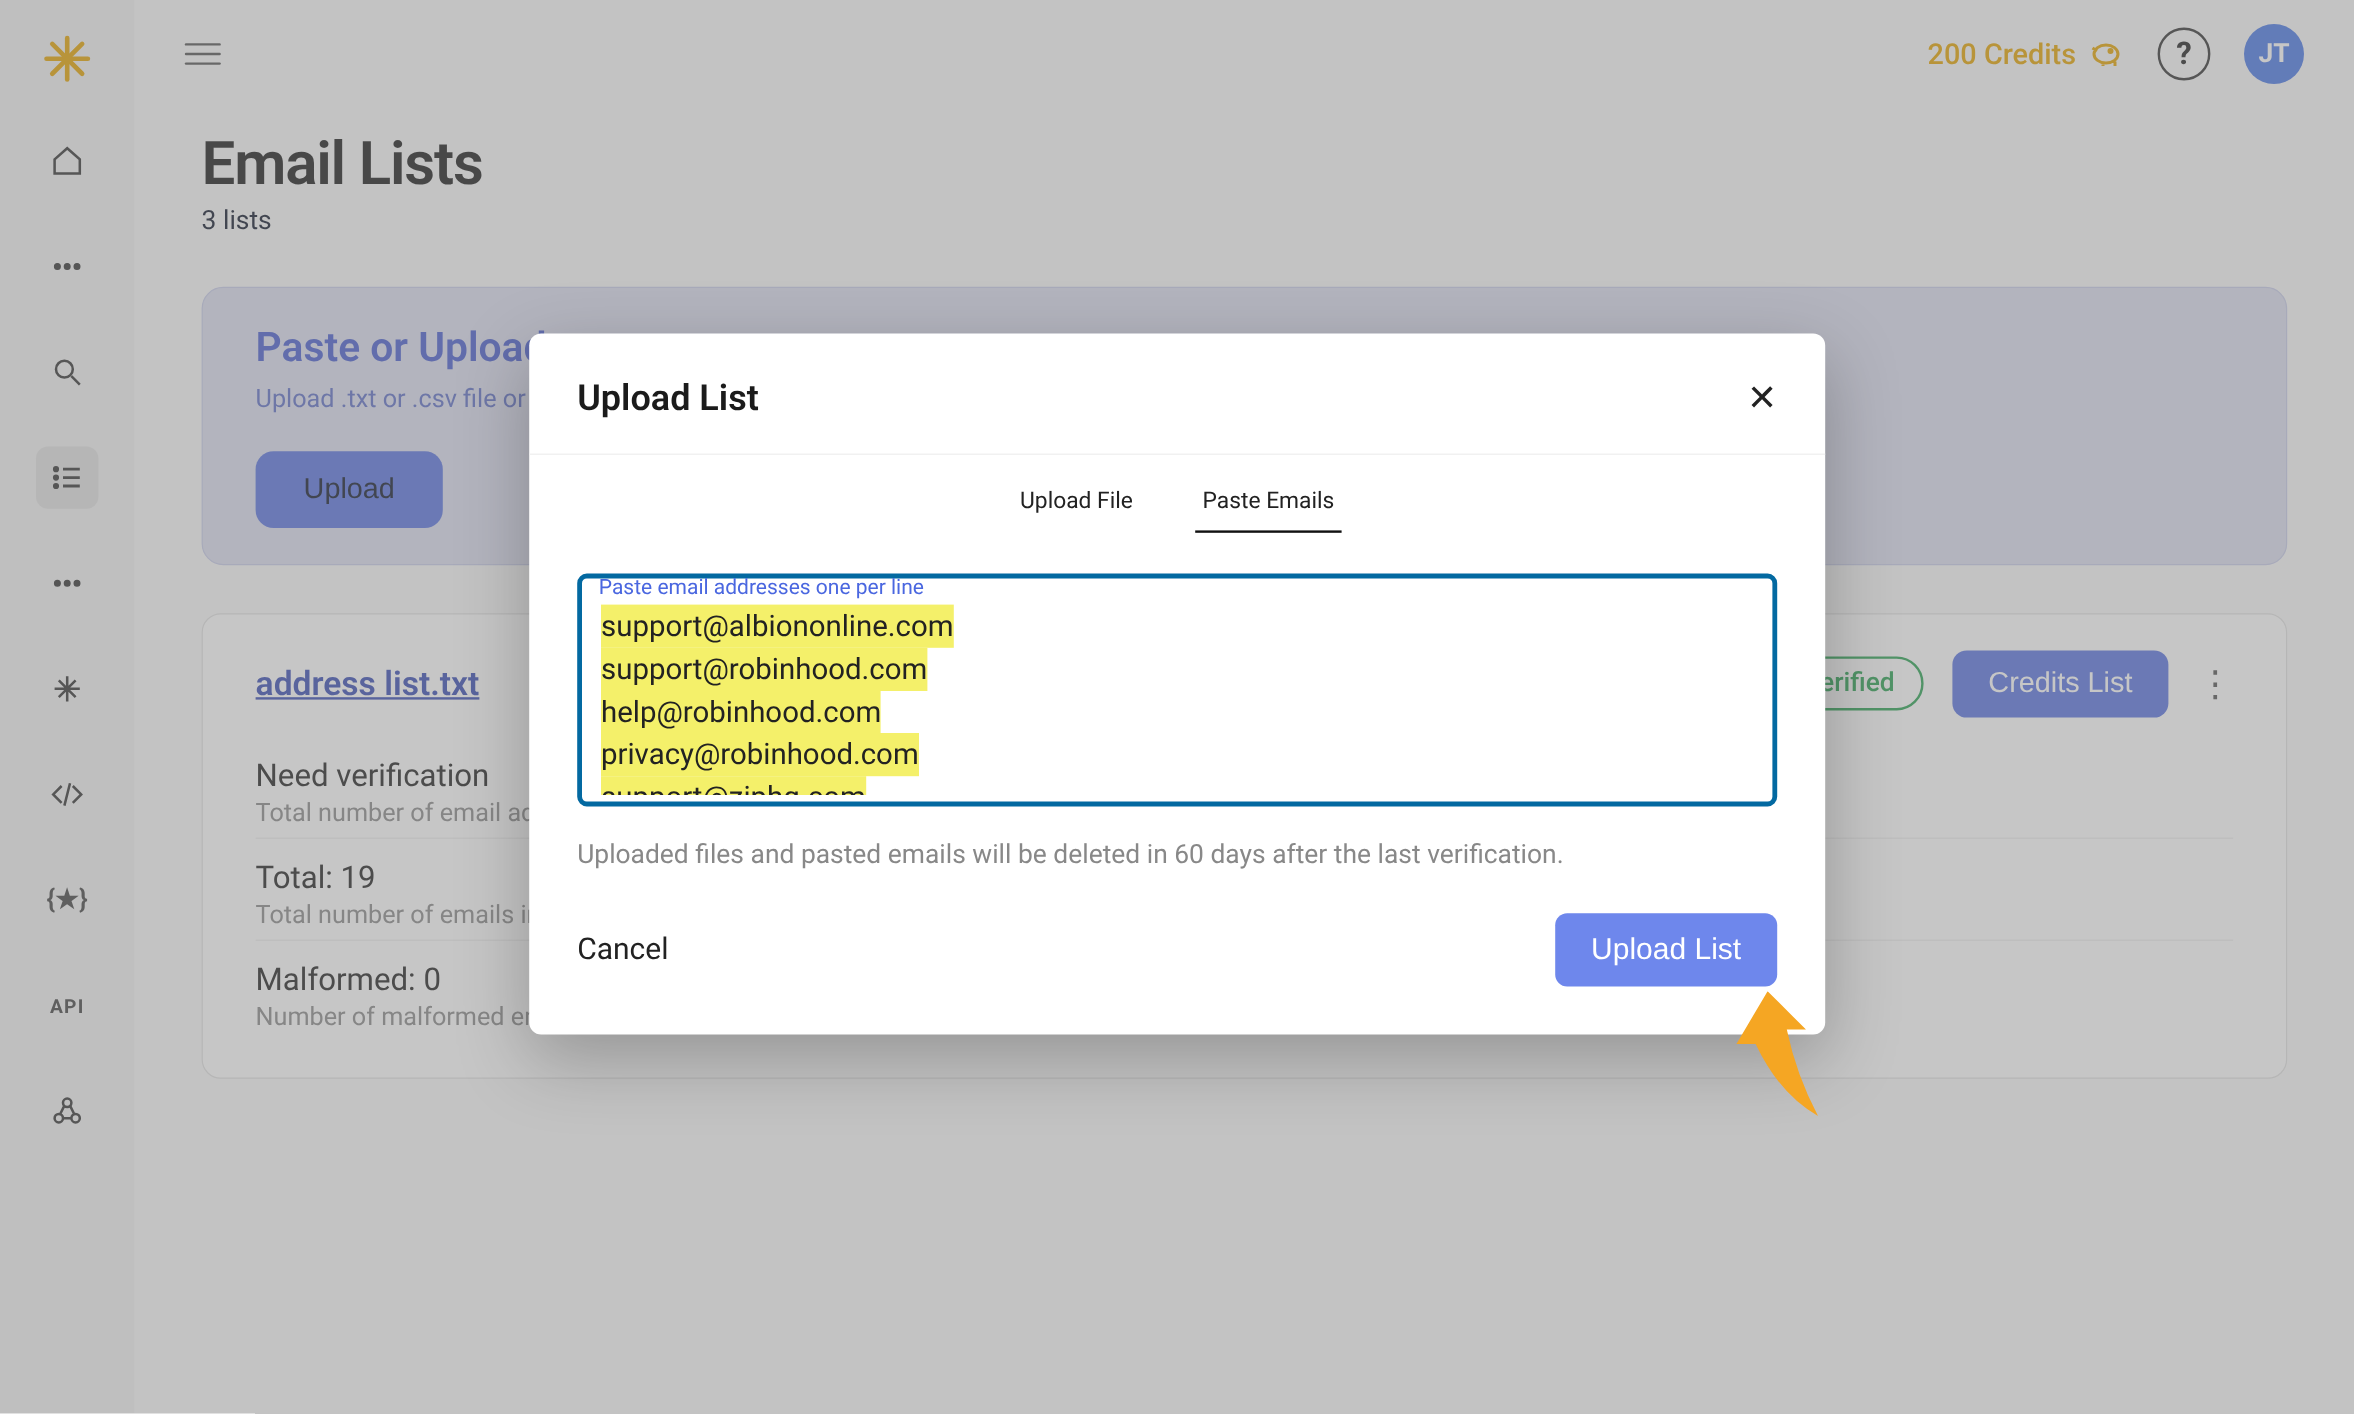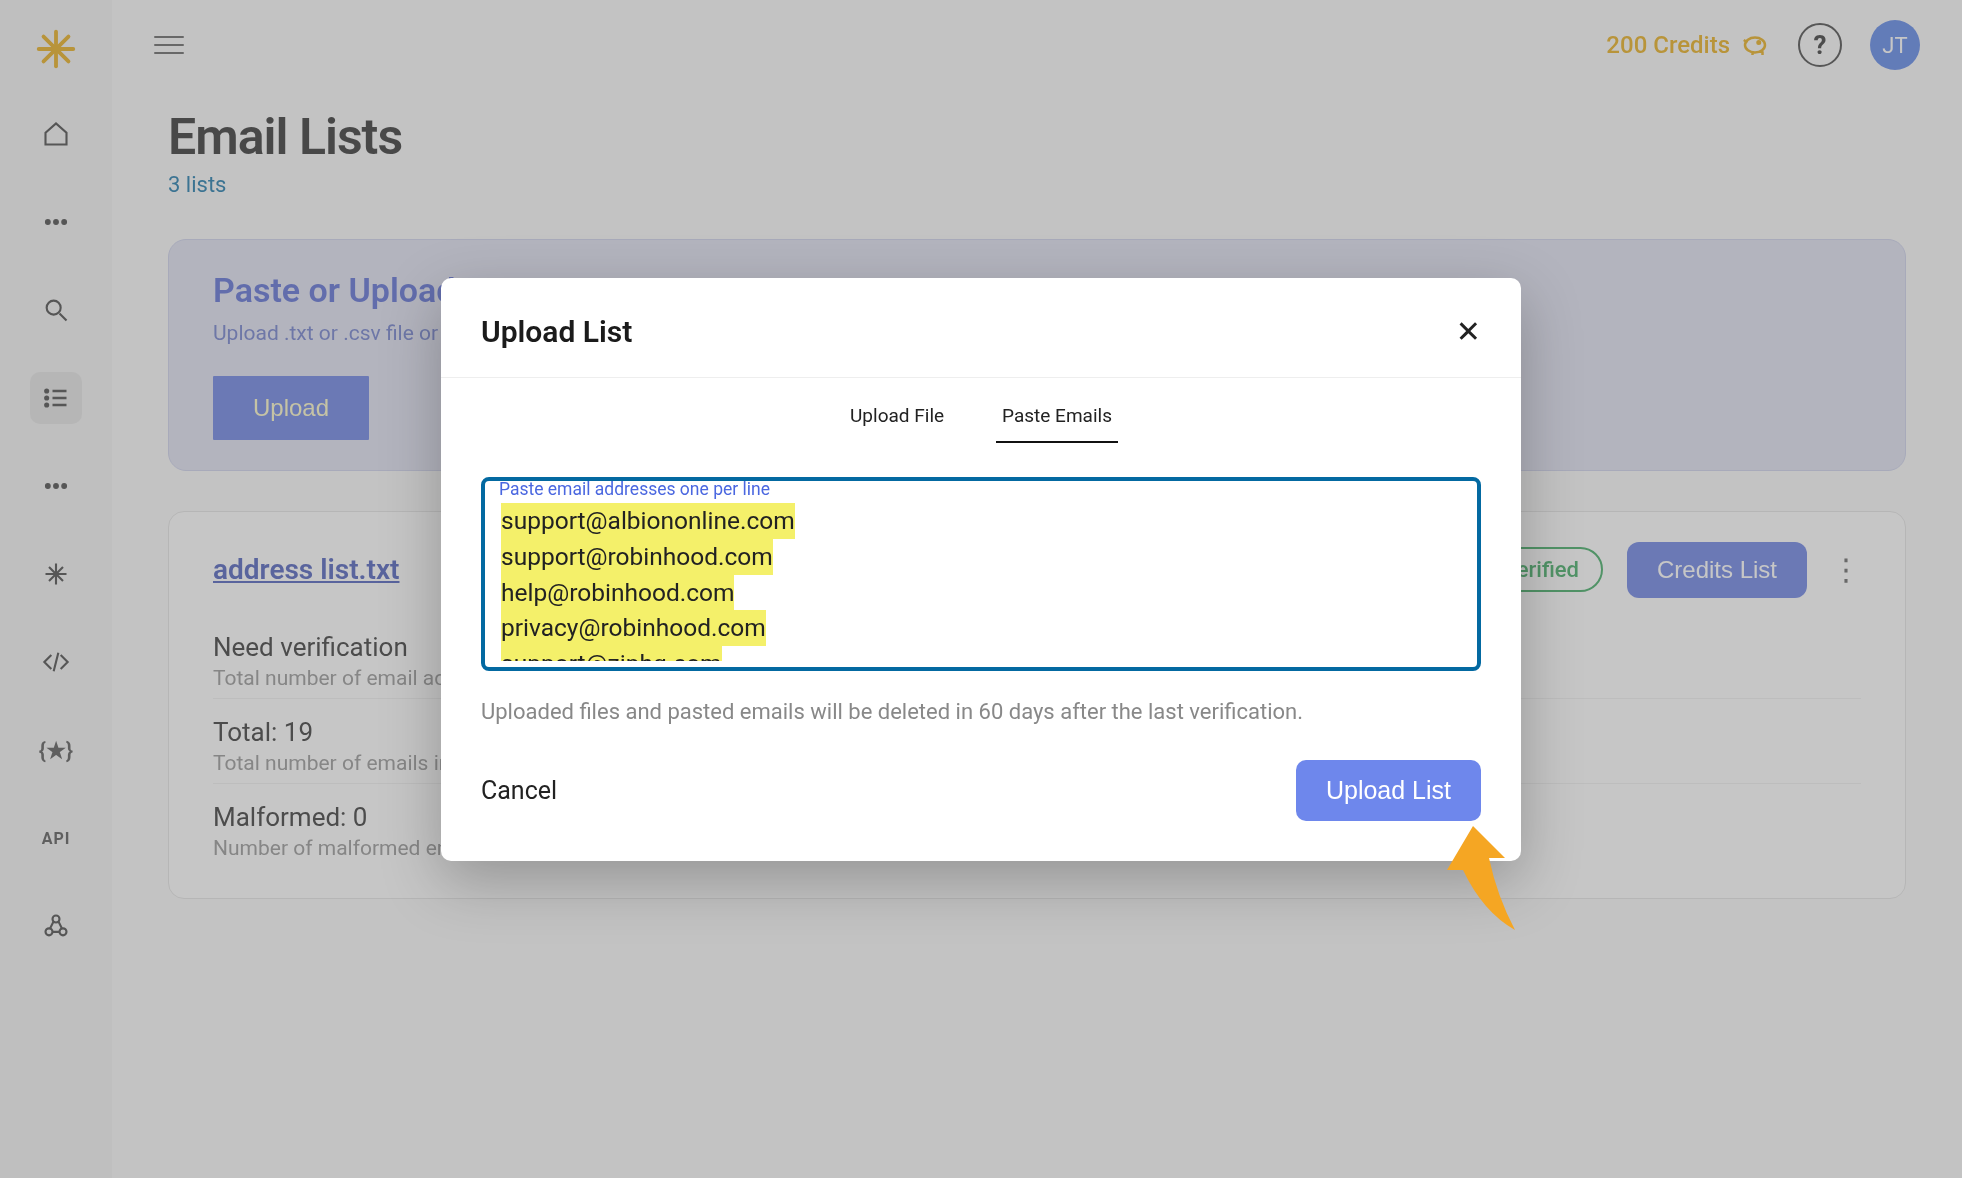--- a/index.html
+++ b/index.html
@@ -12,28 +12,28 @@
   .rail-icon.active { background:#e2e2e2; }
   .rail-icon svg { width:28px; height:28px; stroke:#333; }
   
   .main { flex:1; display:flex; flex-direction:column; }
   .topbar { height:90px; display:flex; align-items:center; padding:0 42px; gap:28px; }
   .hamburger { width:30px; height:30px; display:flex; flex-direction:column; justify-content:center; gap:6px; cursor:pointer;}
   .hamburger span { height:2px; background:#555; width:100%; border-radius:2px;}
   .top-spacer { flex:1; }
   .credits { color:#e6a400; font-size:24px; font-weight:500; display:flex; align-items:center; gap:10px;}
   .top-icon-btn { width:44px; height:44px; border:2px solid #333; border-radius:50%; display:flex; align-items:center; justify-content:center; font-size:26px; font-weight:700; cursor:pointer;}
-  .avatar { width:50px; height:50px; border-radius:50%; background:#4a78e6; color:#fff; display:flex; align-items:center; justify-content:center; font-size:22px; font-weight:400;}
+  .avatar { width:50px; height:50px; border-radius:50%; background:#4a78e6; color:#fff; display:flex; align-items:center; justify-content:center; font-size:22px; font-weight:700;}
   .content { padding: 18px 56px 0 56px; }
   .page-title { font-size:50px; font-weight:600; color:#1b1b1b; letter-spacing:-1px;}
-  .page-sub { font-size:22px; color:#0369a1; margin-top:6px;}
+  .page-sub { font-size:22px; color:#0f172a; margin-top:6px;}
   .upload-card { margin-top:42px; background:#dcdff0; border:1px solid #c8ccea; border-radius:18px; padding:30px 44px; max-width:1750px;}
   .upload-card h2 { color:#4a5ed0; font-size:34px; font-weight:600;}
   .upload-card p { color:#5f6fc7; font-size:21px; margin-top:8px; max-width:560px; line-height:1.5;}
-  .upload-card-btn { margin-top:26px; background:#5a74e0; color:#fef9c3; border:none; border-radius:1px; padding:18px 40px; font-size:24px; font-weight:500; cursor:pointer;}
+  .upload-card-btn { margin-top:26px; background:#5a74e0; color:#0f172a; border:none; border-radius:15px; padding:18px 40px; font-size:24px; font-weight:500; cursor:pointer;}
   .list-card { margin-top:40px; background:#fff; border:1px solid #e2e2e2; border-radius:16px; padding:30px 44px; max-width:1750px;}
   .list-card-head { display:flex; align-items:center; gap:24px; }
   .list-name { color:#3a4db5; font-size:28px; font-weight:600; text-decoration:underline; flex:1;}
   .verified-pill { border:2px solid #2aa352; color:#2aa352; border-radius:26px; padding:8px 22px; font-size:22px; font-weight:500;}
   .verify-btn { background:#5a74e0; color:#fff; border:none; border-radius:12px; padding:14px 30px; font-size:24px; font-weight:500;}
   .kebab { font-size:30px; color:#555; cursor:pointer;}
   .stats { margin-top:34px; }
   .stat-row { border-top:1px solid #eee; padding:18px 0 8px 0;}
   .stat-row:first-child { border-top:none; padding-top:0;}
   .stat-title { font-size:26px; color:#222; }

